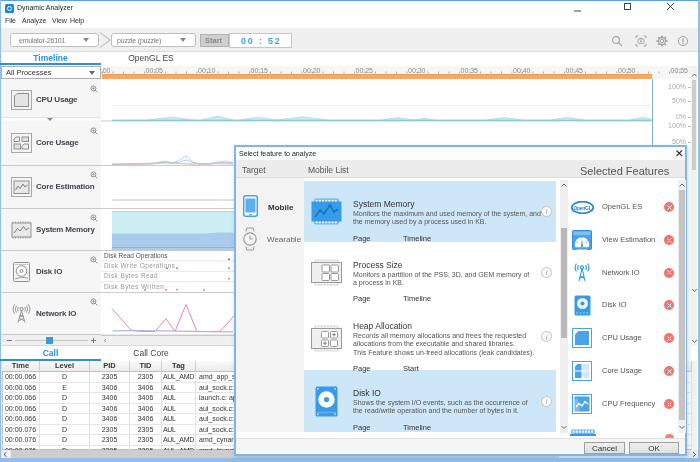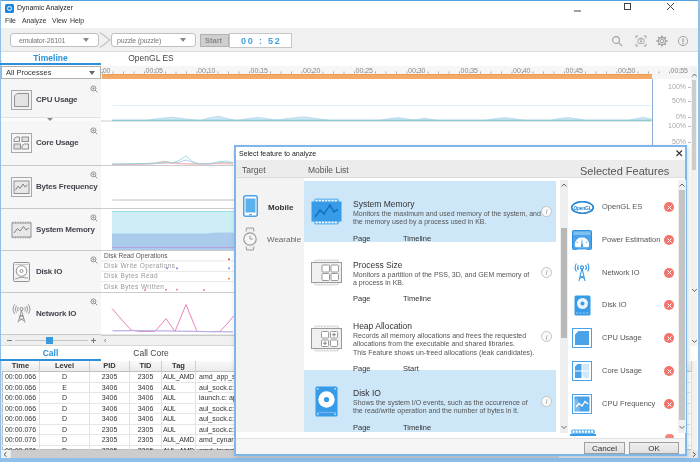--- a/index.html
+++ b/index.html
@@ -103,21 +103,21 @@
       <line x1="5.2" y1="5.2" x2="7.3" y2="7.3" stroke="#888" stroke-width="0.9"></line>
       <line x1="2.2" y1="3.4" x2="4.6" y2="3.4" stroke="#888" stroke-width="0.8"></line>
       <line x1="3.4" y1="2.2" x2="3.4" y2="4.6" stroke="#888" stroke-width="0.8"></line>
     </svg>
 <div class="abs" style="left:1px;top:165.5px;width:100px;height:43.0px;background:#f6f6f6;border-bottom:1px solid #c9c9c9;"></div>
 <svg class="abs" style="left:11px;top:177.0px;" width="21" height="20" viewBox="0 0 21 20">
       <rect x="0.5" y="0.5" width="20" height="19" fill="none" stroke="#a8a8a8"></rect>
 <rect x="3" y="4" width="15" height="12.5" fill="#e8e8e8" stroke="#909090"></rect>
 <path d="M4.5 13 L7 9 L9 11.5 L12 7 L14 10 L16.5 8" fill="none" stroke="#808080" stroke-width="1"></path>
     </svg>
-<div class="abs" style="left:36px;top:182.0px;font-size:8px;font-weight:bold;letter-spacing:-0.2px;color:#44444f;">Bytes Frequency</div>
+<div class="abs" style="left:36px;top:182.0px;font-size:8px;font-weight:bold;letter-spacing:-0.2px;color:#44444f;">Core Estimation</div>
 <svg class="abs" style="left:90px;top:171.0px;" width="8" height="8" viewBox="0 0 8 8">
       <circle cx="3.4" cy="3.4" r="2.5" fill="none" stroke="#888" stroke-width="0.9"></circle>
       <line x1="5.2" y1="5.2" x2="7.3" y2="7.3" stroke="#888" stroke-width="0.9"></line>
       <line x1="2.2" y1="3.4" x2="4.6" y2="3.4" stroke="#888" stroke-width="0.8"></line>
       <line x1="3.4" y1="2.2" x2="3.4" y2="4.6" stroke="#888" stroke-width="0.8"></line>
     </svg>
 <div class="abs" style="left:1px;top:208.5px;width:100px;height:42.0px;background:#f6f6f6;border-bottom:1px solid #c9c9c9;"></div>
 <svg class="abs" style="left:11px;top:219.5px;" width="21" height="20" viewBox="0 0 21 20">
       <rect x="1" y="3" width="19" height="14" fill="#e8e8e8" stroke="#909090"></rect>
 <path d="M2 3 V1.5 M4.5 3 V1.5 M7 3 V1.5 M9.5 3 V1.5 M12 3 V1.5 M14.5 3 V1.5 M17 3 V1.5 M19 3 V1.5 M2 17 V18.5 M4.5 17 V18.5 M7 17 V18.5 M9.5 17 V18.5 M12 17 V18.5 M14.5 17 V18.5 M17 17 V18.5 M19 17 V18.5" stroke="#909090" stroke-width="0.8"></path>
@@ -540,21 +540,21 @@
       <path d="M0.5 0.5 L4.5 4.5 M4.5 0.5 L0.5 4.5" stroke="#fff" stroke-width="1"></path>
     </svg>
 <svg class="abs" style="left:572px;top:230px;" width="20" height="20" viewBox="0 0 20 20">
       <rect x="0.5" y="0.5" width="19" height="19" rx="1" fill="#4aa3e8" stroke="#3090dd"></rect>
       <rect x="1.5" y="1.5" width="17" height="3.5" fill="#7fc0f0"></rect>
       <circle cx="10" cy="14.5" r="7.2" fill="#fff"></circle>
       <rect x="0.8" y="17.2" width="18.4" height="2.3" fill="#4aa3e8"></rect>
       <path d="M10 8.2 L8.8 17 H11.2 Z" fill="#4aa3e8"></path>
       <path d="M4.6 11.8 L6 12.7 M15.4 11.8 L14 12.7 M10 6.8 V8" stroke="#4aa3e8" stroke-width="0.9"></path>
     </svg>
-<div class="abs" style="left:602px;top:235px;font-size:7.5px;color:#555;white-space:nowrap;">Power Estimation</div>
+<div class="abs" style="left:602px;top:235px;font-size:7.5px;color:#555;white-space:nowrap;">View Estimation</div>
 <div class="abs" style="left:664px;top:235px;width:10px;height:10px;background:#f3736c;border-radius:50%;"></div>
 <svg class="abs" style="left:666.5px;top:237.5px;" width="5" height="5">
       <path d="M0.5 0.5 L4.5 4.5 M4.5 0.5 L0.5 4.5" stroke="#fff" stroke-width="1"></path>
     </svg>
 <svg class="abs" style="left:572px;top:262.5px;" width="20" height="20" viewBox="0 0 20 20">
       <path d="M10 5 L13 18 M10 5 L7 18 M8 13 L12.4 15.6 M12 13 L7.6 15.6" stroke="#3598e4" stroke-width="1.1" fill="none"></path>
       <circle cx="10" cy="4.5" r="1.6" fill="none" stroke="#3598e4" stroke-width="1.1"></circle>
       <path d="M6.3 2 a5 5 0 0 0 0 5 M4.4 0.5 a7.5 7.5 0 0 0 0 8 M13.7 2 a5 5 0 0 1 0 5 M15.6 0.5 a7.5 7.5 0 0 1 0 8" fill="none" stroke="#3598e4" stroke-width="1.1"></path>
     </svg>
 <div class="abs" style="left:602px;top:267.5px;font-size:7.5px;color:#555;white-space:nowrap;">Network IO</div>

